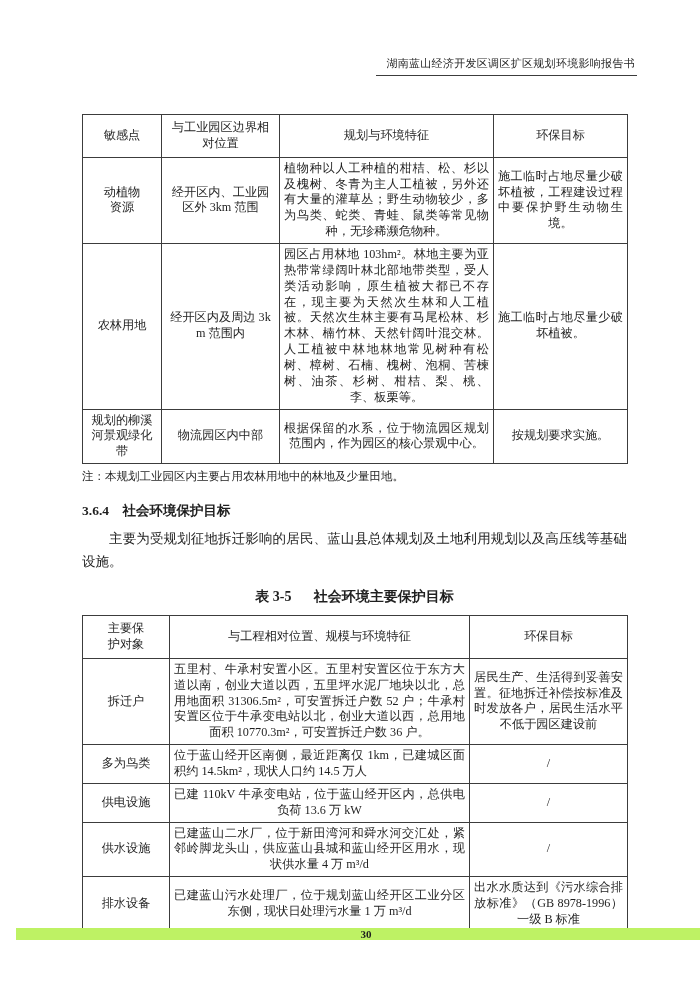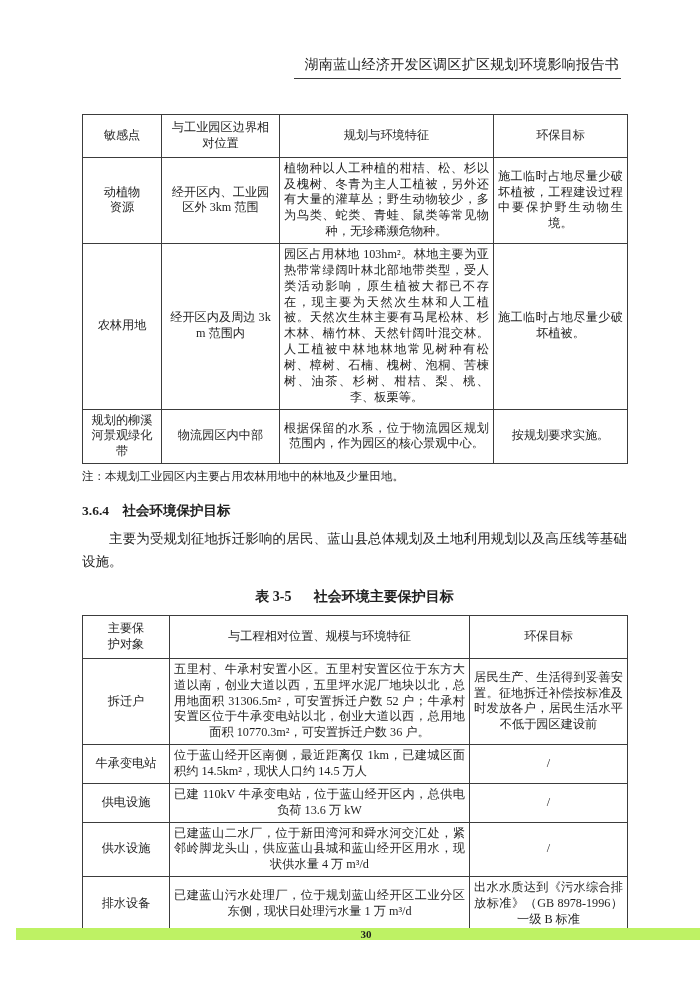--- a/index.html
+++ b/index.html
@@ -11,22 +11,22 @@
     margin: 0 auto;
     background: #ffffff;
     font-family: "Liberation Serif", "DejaVu Serif", serif;
     color: #1f1f1f;
     overflow: hidden;
   }
   
   .doc-header {
     position: absolute;
     top: 56px;
-    right: 79px;
-    font-size: 14px;
+    right: 63px;
+    font-size: 11px;
     letter-spacing: 0.3px;
   }
   .doc-header .hdr-text {
     display: inline-block;
     padding: 0 2px 4px 10px;
     border-bottom: 1px solid #3c3c3c;
   }
   
   .content {
     position: absolute;
@@ -169,21 +169,21 @@
 护对象</th>
           <th class="center">与工程相对位置、规模与环境特征</th>
           <th class="center">环保目标</th>
         </tr>
         <tr>
           <td class="center">拆迁户</td>
           <td class="jc">五里村、牛承村安置小区。五里村安置区位于东方大道以南，创业大道以西，五里坪水泥厂地块以北，总用地面积 31306.5m²，可安置拆迁户数 52 户；牛承村安置区位于牛承变电站以北，创业大道以西，总用地面积 10770.3m²，可安置拆迁户数 36 户。</td>
           <td class="jc">居民生产、生活得到妥善安置。征地拆迁补偿按标准及时发放各户，居民生活水平不低于园区建设前</td>
         </tr>
         <tr>
-          <td class="center">牛承变电站</td>
+          <td class="center">多为鸟类</td>
           <td class="jl">位于蓝山经开区南侧，最近距离仅 1km，已建城区面积约 14.5km²，现状人口约 14.5 万人</td>
           <td class="center">/</td>
         </tr>
         <tr>
           <td class="center">供电设施</td>
           <td class="jc">已建 110kV 牛承变电站，位于蓝山经开区内，总供电负荷 13.6 万 kW</td>
           <td class="center">/</td>
         </tr>
         <tr>
           <td class="center">供水设施</td>

